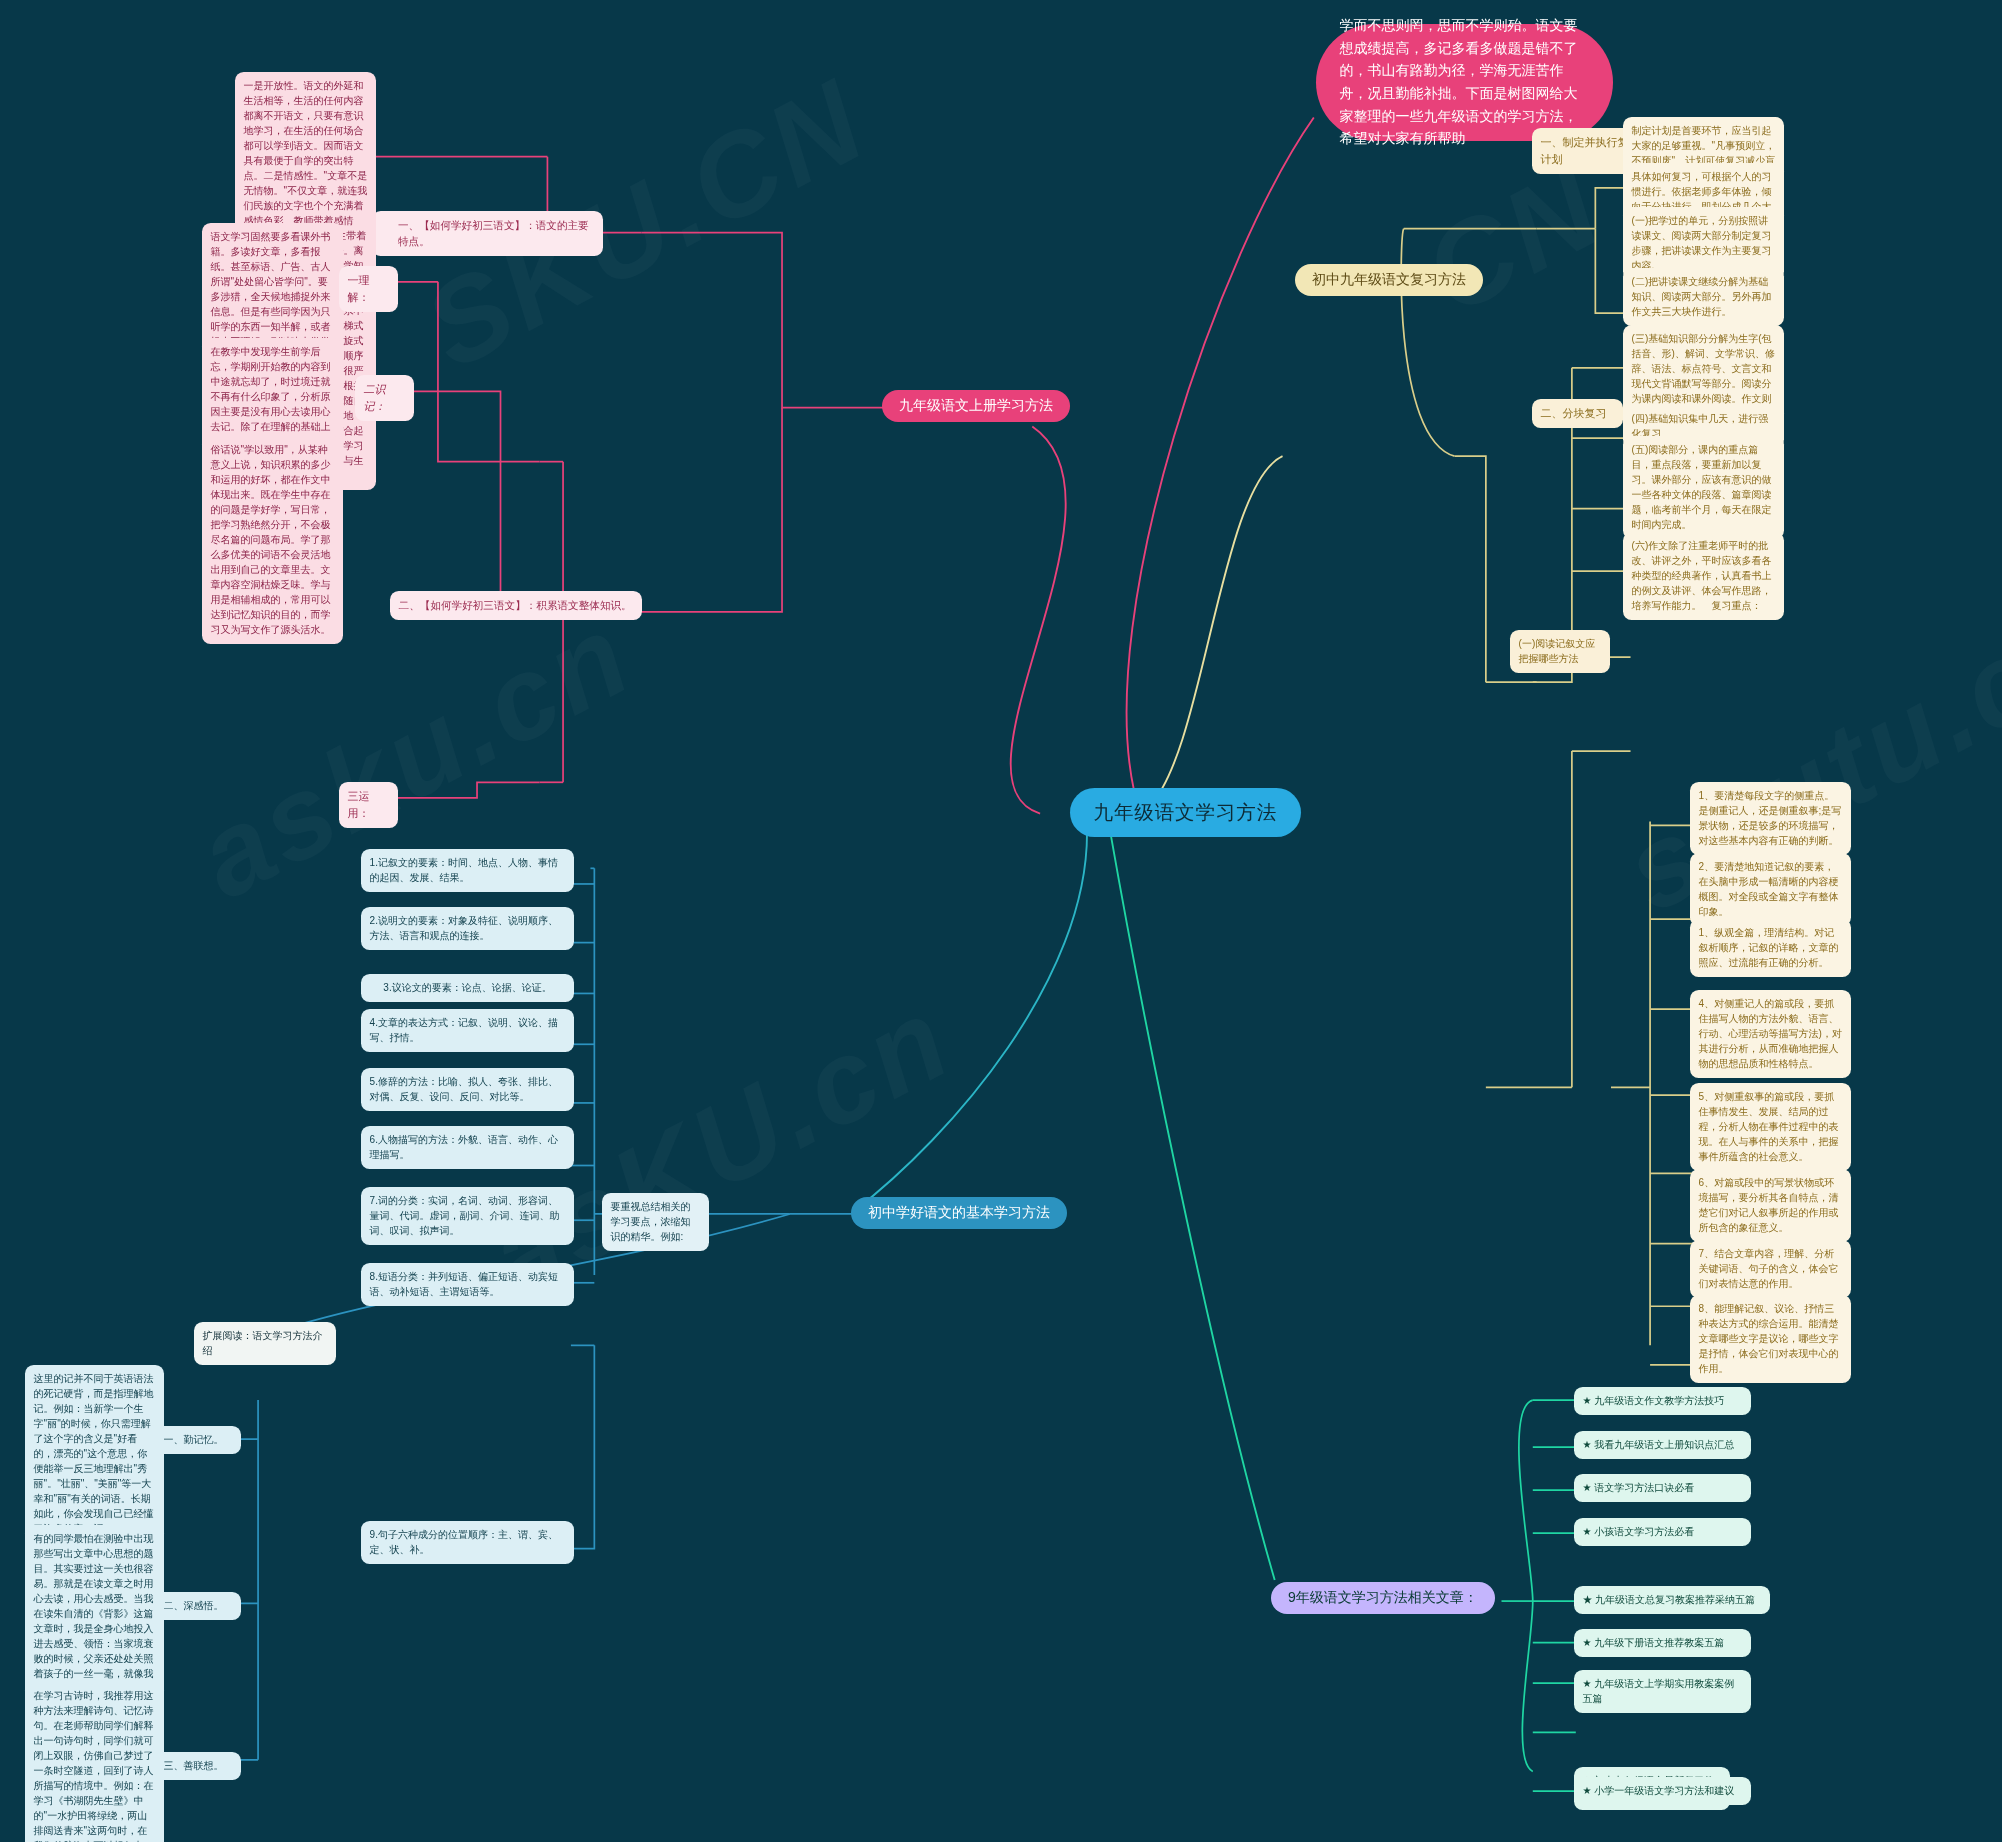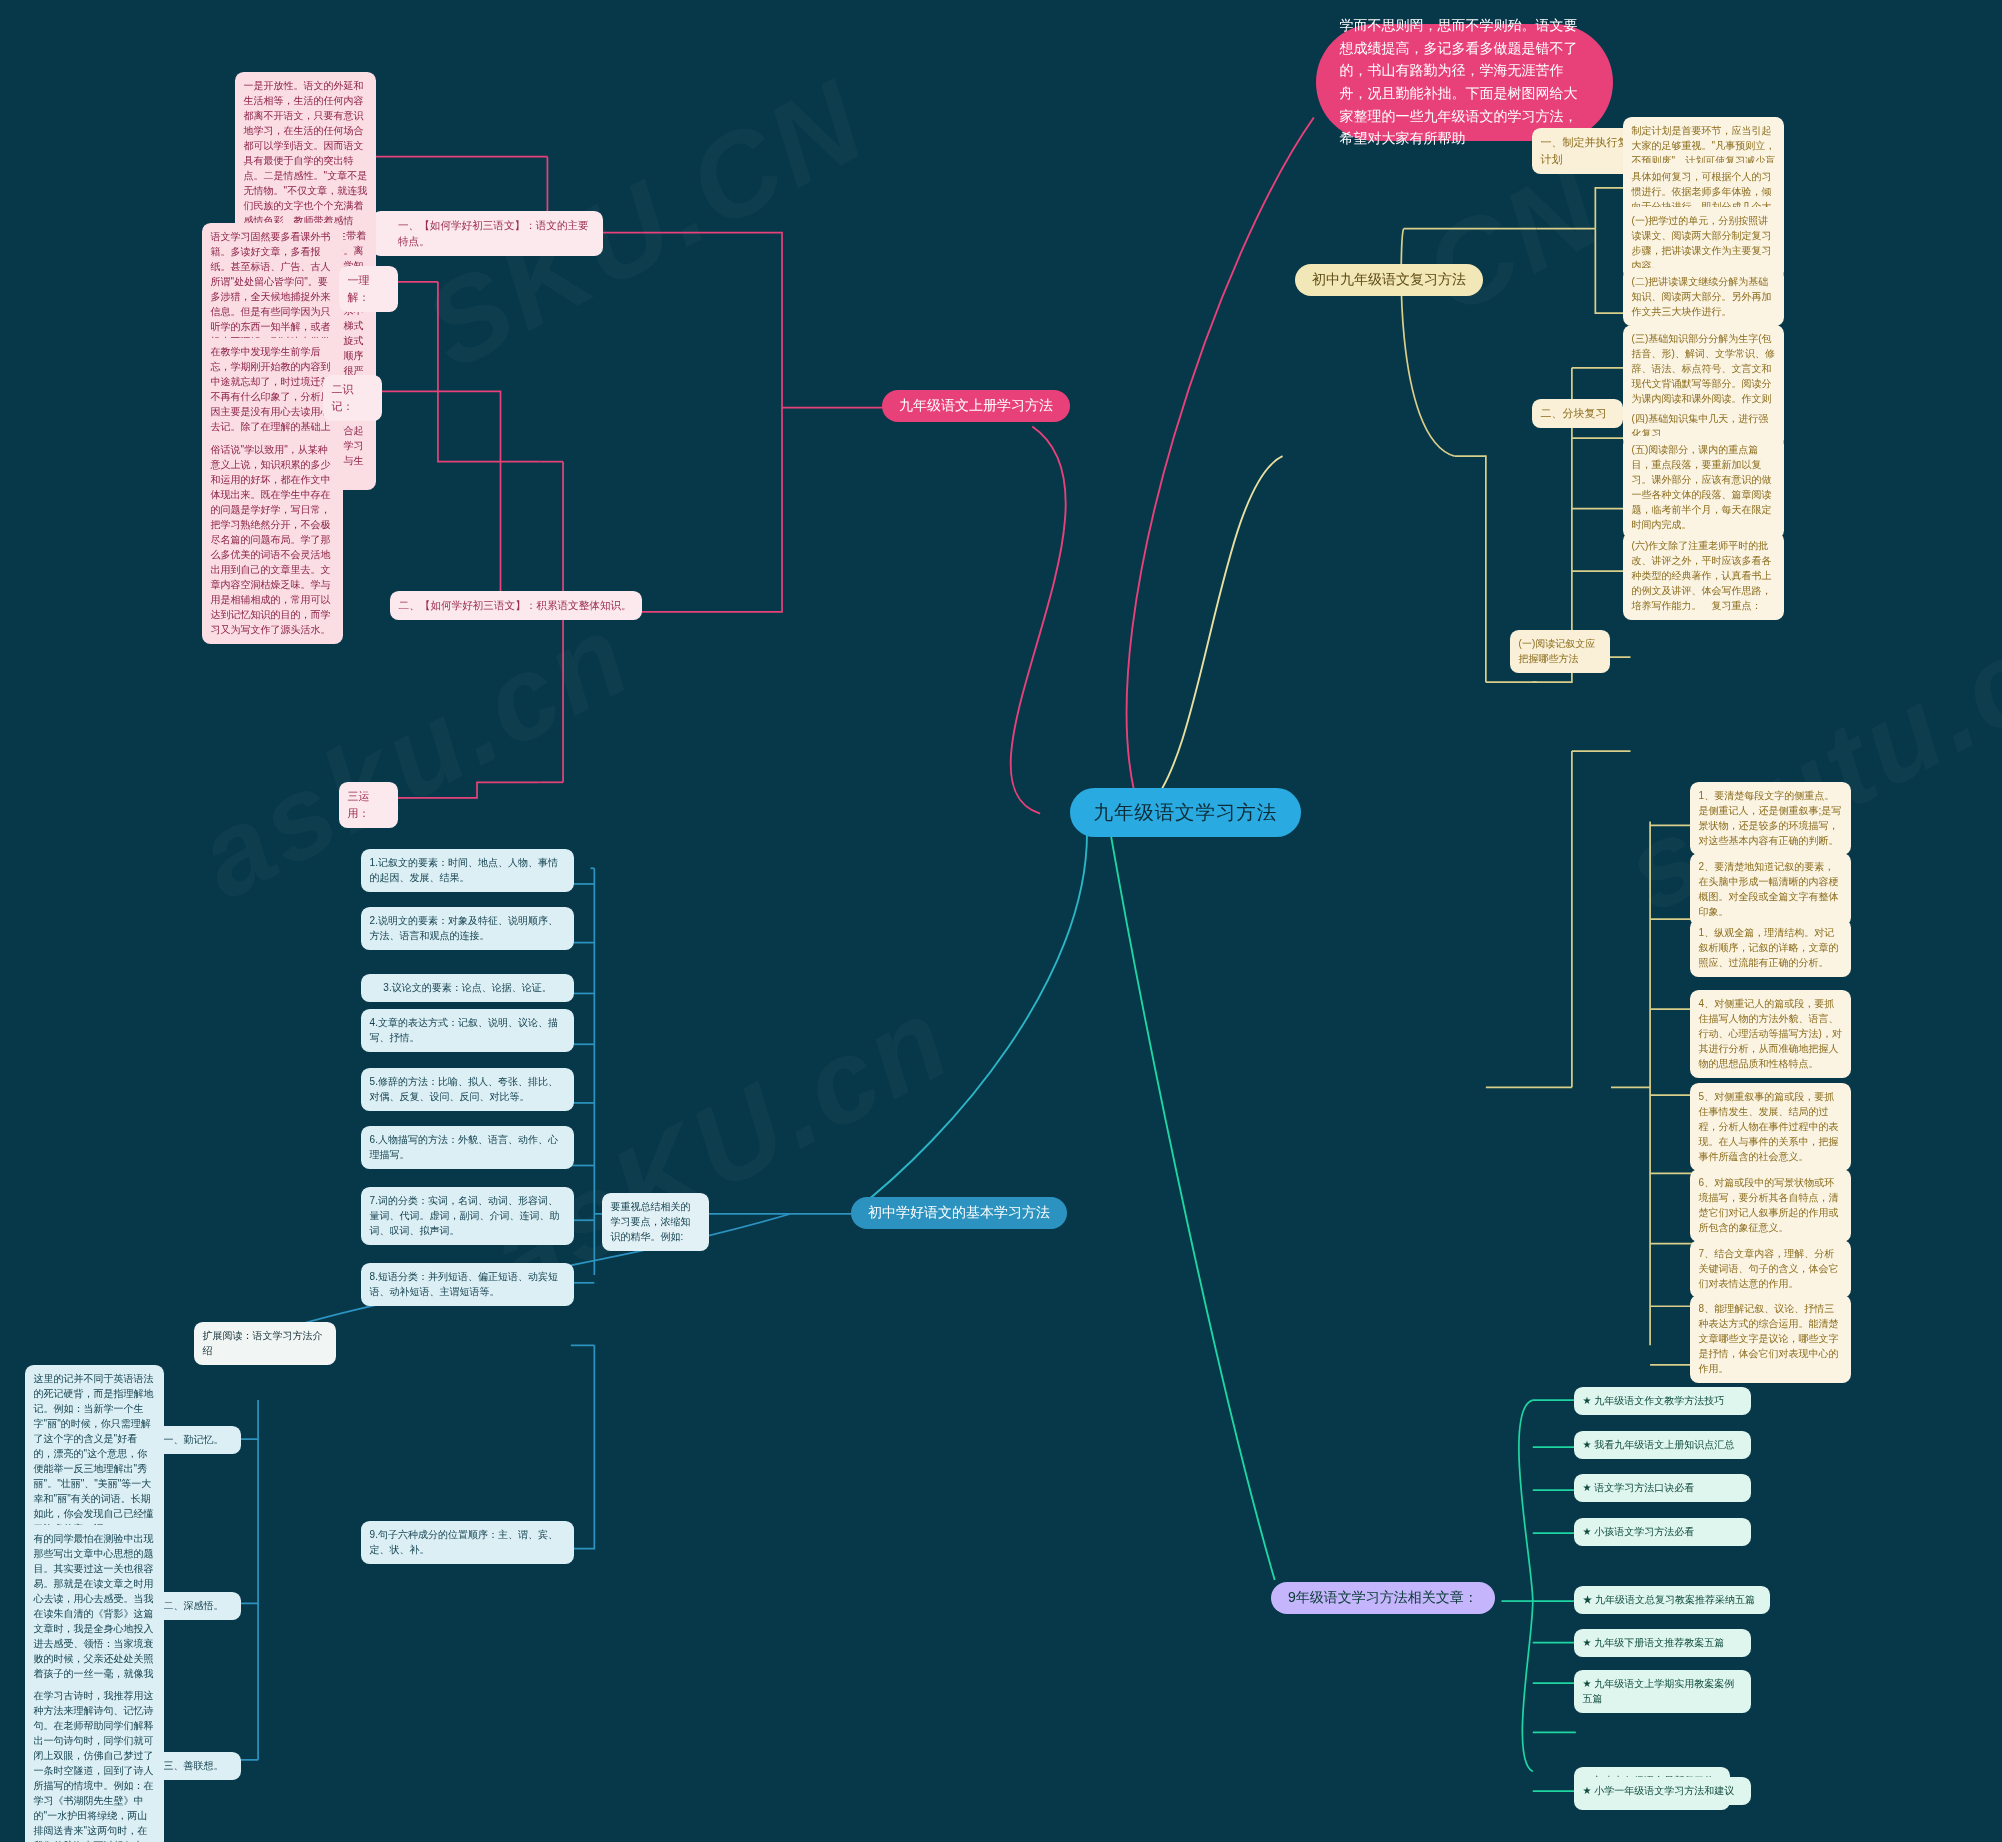--- a/index.html
+++ b/index.html
@@ -181,21 +181,21 @@
 
   <div class="node card c-pink-lite" style="left:372px;top:211px;width:231px;padding-left:26px;">一、【如何学好初三语文】：语文的主要特点。</div>
   <div class="node card c-pink-lite" style="left:390px;top:591px;width:252px;">二、【如何学好初三语文】：积累语文整体知识。</div>
 
   <div class="node card c-pink tiny" style="left:235px;top:72px;width:141px;">一是开放性。语文的外延和生活相等，生活的任何内容都离不开语文，只要有意识地学习，在生活的任何场合都可以学到语文。因而语文具有最便于自学的突出特点。二是情感性。"文章不是无情物。"不仅文章，就连我们民族的文字也个个充满着感情色彩。教师带着感情教，才有可能教好;学生带着感情学，才有可能学好。离开了感情就要走单轨地学知识，是导致学生对语文厌学的重要原因之一。三是灵活性。语文学科的知识体系不像其他学科那样呈现阶梯式或螺旋形排列，而是螺旋式上升，因而语文学习的顺序如进、由浅入深、不是很严格的，是相对而言的。根据上述特点，学语文不能随自我封闭，不能机械死板地学。要把阅读与写作结合起来，把课内学习与课外学习沟通起来，把学习内容与生活感受融汇起来。</div>
   <div class="node card c-pink tiny" style="left:202px;top:223px;width:141px;">语文学习固然要多看课外书籍。多读好文章，多看报纸。甚至标语、广告、古人所谓"处处留心皆学问"。要多涉猎，全天候地捕捉外来信息。但是有些同学因为只听学的东西一知半解，或者根本不理解。刚以建中学学生写小学过的古诗"每逢佳节倍思亲"，"渔"会写成"鱼"，"骇""清浦啊同"轻走"，"社会"会写成"清"最"。我学到如果学生真正懂得这句的意思，是不会产生这种错误的。为什么现在的学生错别字特别多？而且特多古怪，不仅因又是主要原因。在语文教学过程中注意加强这方面的教学，无疑会收到好的效果。</div>
   <div class="node card c-pink tiny" style="left:202px;top:338px;width:141px;">在教学中发现学生前学后忘，学期刚开始教的内容到中途就忘却了，时过境迁就不再有什么印象了，分析原因主要是没有用心去读用心去记。除了在理解的基础上背诵外必要的还要做笔记，好记心不及烂笔头。据过千遍不如多抄一遍。徐特立老师有一条重要的读书经验"不动笔墨不读书"，我们现在要求学生课外阅读要写读书笔记，也正是出于这一原因，这是积累知识的好方法。</div>
   <div class="node card c-pink tiny" style="left:202px;top:436px;width:141px;">俗话说"学以致用"，从某种意义上说，知识积累的多少和运用的好坏，都在作文中体现出来。既在学生中存在的问题是学好学，写日常，把学习熟绝然分开，不会极尽名篇的问题布局。学了那么多优美的词语不会灵活地出用到自己的文章里去。文章内容空洞枯燥乏味。学与用是相辅相成的，常用可以达到记忆知识的目的，而学习又为写文作了源头活水。</div>
 
   <div class="node card c-pink-lite sm" style="left:339px;top:266px;width:59px;">一理解：</div>
-  <div class="node card c-pink-lite sm" style="left:323px;top:375px;width:59px;">二识记：</div>
+  <div class="node card c-pink-lite sm" style="left:355px;top:375px;width:59px;font-style:italic;">二识记：</div>
   <div class="node card c-pink-lite sm" style="left:339px;top:782px;width:59px;">三运用：</div>
 
   <div class="node pill pill-yellow" style="left:1295px;top:264px;">初中九年级语文复习方法</div>
 
   <div class="node card c-yellow sm" style="left:1532px;top:128px;width:125px;">一、制定并执行复习计划</div>
   <div class="node card c-yellow sm" style="left:1532px;top:399px;width:91px;">二、分块复习</div>
   <div class="node card c-yellow tiny" style="left:1510px;top:630px;width:100px;">(一)阅读记叙文应把握哪些方法</div>
 
   <div class="node card c-yellow-lite tiny" style="left:1623px;top:117px;width:161px;">制定计划是首要环节，应当引起大家的足够重视。"凡事预则立，不预则废"。计划可使复习减少盲目性，限度的提高复习效率。</div>
   <div class="node card c-yellow-lite tiny" style="left:1623px;top:163px;width:161px;">具体如何复习，可根据个人的习惯进行。依据老师多年体验，倾向于分块进行。即划分成几个大块，分步完成。</div>

